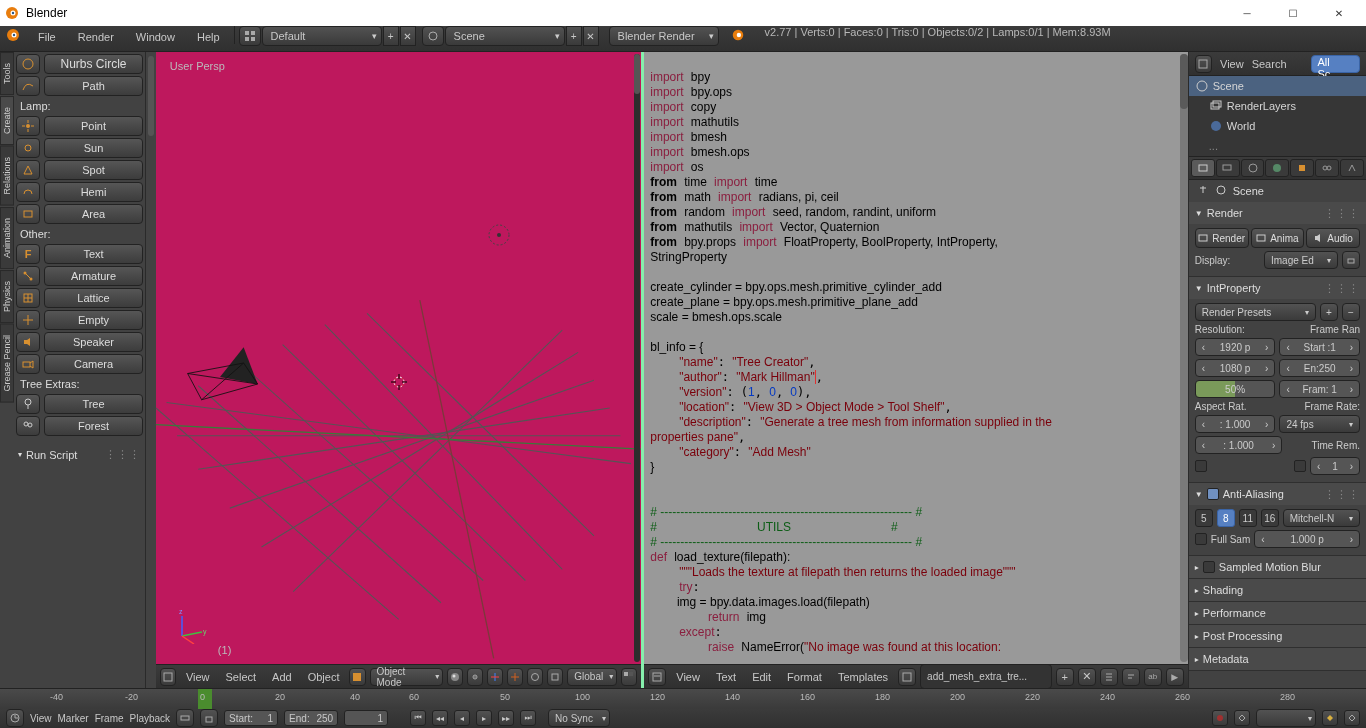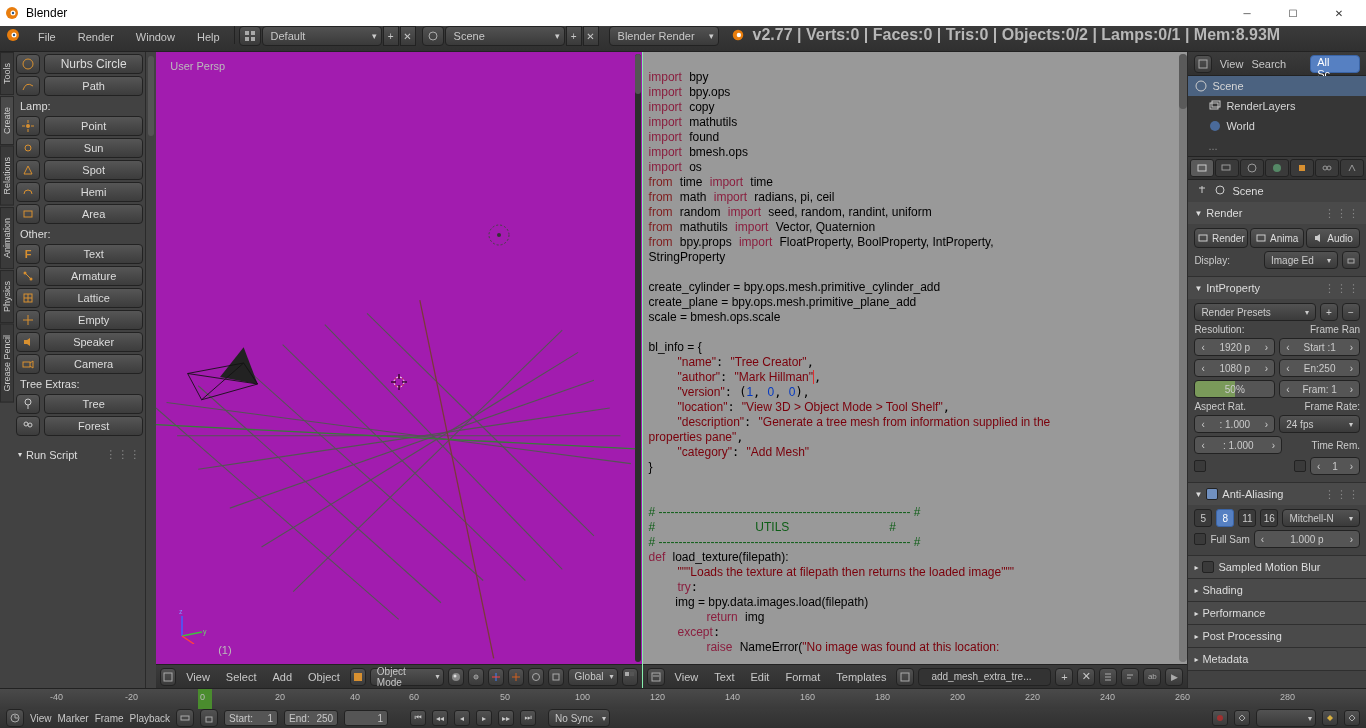--- a/index.html
+++ b/index.html
@@ -13,35 +13,35 @@
 .app { width:1366px; height:702px; display:flex; flex-direction:column; background:#393939; }
 .topmenu { height:26px; background:linear-gradient(#3b3b3b,#303030); display:flex; align-items:flex-start; padding:0 4px; gap:2px; border-bottom:1px solid #222; font-size:11px; color:#c8c8c8; }
 .mn-logo { width:18px; height:18px; display:flex; align-items:center; justify-content:center; margin-right:4px; }
 .mn-item { padding:0 10px; height:22px; display:flex; align-items:center; }
 .mn-sep { width:1px; height:18px; background:#222; margin:0 2px; }
 .mn-btngroup { display:flex; align-items:center; gap:1px; }
 .mn-iconbtn { width:22px; height:20px; background:linear-gradient(#525252,#3a3a3a); border:1px solid #222; border-radius:4px; display:flex; align-items:center; justify-content:center; }
 .mn-drop { height:20px; background:linear-gradient(#525252,#3a3a3a); border:1px solid #222; border-radius:4px; display:flex; align-items:center; padding:0 18px 0 8px; position:relative; min-width:120px; }
 .mn-drop::after { content:"▾"; position:absolute; right:4px; font-size:9px; color:#ccc; }
 .mn-smallbtn { width:16px; height:20px; background:linear-gradient(#525252,#3a3a3a); border:1px solid #222; display:flex; align-items:center; justify-content:center; font-size:10px; }
-.mn-stats { color:#b8b8b8; font-size:16px;font-weight:bold; }
+.mn-stats { margin-left:12px; color:#b8b8b8; font-size:11px; }
 .mainrow { flex:1; display:flex; overflow:hidden; }
 
 .railstrip { width:14px; background:#424242; display:flex; flex-direction:column; }
 .rail-tab { flex:none; writing-mode:vertical-rl; transform:rotate(180deg); font-size:9px; color:#ccc; padding:10px 1px; background:#3a3a3a; border:1px solid #2a2a2a; text-align:center; margin-bottom:1px; }
 
 .toolshelf { width:134px; background:#424242; display:flex; flex-direction:column; border-right:1px solid #2a2a2a; padding:2px; gap:2px; overflow:hidden; }
 .shelf-row-top { display:flex; align-items:center; gap:4px; }
 .shelf-ic { width:24px; height:20px; background:linear-gradient(#565656,#3c3c3c); border:1px solid #222; border-radius:4px; display:flex; align-items:center; justify-content:center; }
 .shelf-btn { flex:1; height:20px; background:linear-gradient(#565656,#3c3c3c); border:1px solid #222; border-radius:4px; font-size:11px; color:#ddd; display:flex; align-items:center; justify-content:center; }
 .shelf-label { font-size:11px; color:#ddd; padding:2px 4px; }
 .shelf-panel { font-size:11px; color:#ddd; display:flex; align-items:center; gap:4px; padding:2px; }
 .shelf-dots { margin-left:auto; color:#888; letter-spacing:1px; }
 
-.vp3d { flex:1; display:flex; flex-direction:column; background:#a21caf; position:relative; border-right:1px solid #86efac; }
+.vp3d { flex:1; display:flex; flex-direction:column; background:#be185d; position:relative; border-right:3px solid #86efac; }
 .vp3d-scroll { position:absolute; right:1px; top:2px; bottom:26px; width:6px; background:#2d2d2d; border-radius:3px; }
 .vp3d-scroll-thumb { width:100%; height:40px; background:#555; border-radius:3px; }
 .vp-canvas { flex:1; position:relative; overflow:hidden; }
 .vp-label { position:absolute; top:8px; left:14px; font-size:11px; color:#bbb; }
 .vp-num { position:absolute; bottom:8px; left:62px; font-size:11px; color:#bbb; }
 .grid-floor { position:absolute; left:0; right:0; top:50px; bottom:0; }
 .vp-axis { position:absolute; left:18px; bottom:20px; width:36px; height:36px; }
 .vp-cursor { position:absolute; left:50%; top:54%; width:20px; height:20px; margin-left:-10px; margin-top:-10px; }
 .vp-camera { position:absolute; left:24px; top:290px; width:80px; height:70px; }
 .vp-lamp { position:absolute; left:330px; top:170px; width:26px; height:26px; }
@@ -49,31 +49,31 @@
 .hdr-drop { height:18px; background:linear-gradient(#525252,#3a3a3a); border:1px solid #222; border-radius:4px; padding:0 16px 0 6px; display:flex; align-items:center; position:relative; font-size:10px; }
 .hdr-drop::after { content:"▾"; position:absolute; right:3px; font-size:8px; }
 .hdr-ic { width:18px; height:18px; background:linear-gradient(#525252,#3a3a3a); border:1px solid #222; border-radius:4px; display:flex; align-items:center; justify-content:center; }
 .hdr-txt { padding:0 6px; }
 
 .texteditor { width:553px; display:flex; flex-direction:column; border-right:1px solid #2a2a2a; }
 .te-area { flex:1; background:#999999; overflow:hidden; position:relative; font-family:"Consolas",monospace; font-size:12px; line-height:15px; padding:3px 6px; color:#000; white-space:pre; }
 .te-scroll { position:absolute; right:0; top:2px; bottom:2px; width:8px; background:#7a7a7a; border-radius:4px; }
 .te-thumb { width:100%; height:55px; background:#5a5a5a; border-radius:4px; }
 .kw-import { color:#8a1f3f; }
-.kw-from { color:#7f1d1d; }
+.kw-from { color:#000000;font-weight:bold; }
 .kw-def { color:#8a1f3f; }
 .kw-return { color:#8a1f3f; }
 .kw-try { color:#8a1f3f; }
 .kw-except { color:#8a1f3f; }
 .kw-raise { color:#8a1f3f; }
 .str { color:#7a000b; }
 .num-lit { color:#0439c3; }
 .com { color:#0c5d15; }
 .te-header { height:24px; background:linear-gradient(#3b3b3b,#303030); display:flex; align-items:center; gap:4px; padding:0 4px; font-size:11px; color:#c8c8c8; border-top:1px solid #222; }
-.te-filefield { flex:1; height:18px; background:#333; border:1px solid #222; border-radius:4px; padding:0 12px; font-size:10px; display:flex; align-items:center; min-width:50px; }
+.te-filefield { flex:1; height:25px; background:#333; border:1px solid #222; border-radius:4px; padding:0 6px; font-size:10px; display:flex; align-items:center; min-width:50px; }
 
 .props { width:180px; display:flex; flex-direction:column; background:#424242; }
 .props-head { height:24px; background:linear-gradient(#3b3b3b,#303030); display:flex; align-items:center; gap:8px; padding:0 6px; font-size:11px; color:#c8c8c8; border-bottom:1px solid #222; }
 .props-head .btn-sm { height:18px; padding:0 6px; background:linear-gradient(#525252,#3a3a3a); border:1px solid #222; border-radius:4px;margin-left:16px; }
 .props-head .btn-active { background:#5680c2; border-color:#3a64a6; color:#fff; }
 .outliner { background:#363636; font-size:11px; color:#d5d5d5; }
 .ol-row { height:20px; display:flex; align-items:center; padding:0 6px; gap:4px; }
 .ol-row.sel { background:#4b6280; }
 .ol-ic { width:14px; height:14px; display:flex; align-items:center; justify-content:center; }
 .props-tabs { height:24px; background:linear-gradient(#3b3b3b,#303030); display:flex; align-items:center; gap:1px; padding:2px; border-top:1px solid #222; border-bottom:1px solid #222; }
@@ -461,21 +461,21 @@
           </div>
       </div>
     </div>
 
     <div class="texteditor">
       <div class="te-area">
 <span class="kw-import">import</span> <span>bpy</span>
 <span class="kw-import">import</span> <span>bpy.ops</span>
 <span class="kw-import">import</span> <span>copy</span>
 <span class="kw-import">import</span> <span>mathutils</span>
-<span class="kw-import">import</span> <span>found</span>
+<span class="kw-import">import</span> <span>bmesh</span>
 <span class="kw-import">import</span> <span>bmesh.ops</span>
 <span class="kw-import">import</span> <span>os</span>
 <span class="kw-from">from</span> <span>time</span> <span class="kw-import">import</span> <span>time</span>
 <span class="kw-from">from</span> <span>math</span> <span class="kw-import">import</span> <span>radians, pi, ceil</span>
 <span class="kw-from">from</span> <span>random</span> <span class="kw-import">import</span> <span>seed, random, randint, uniform</span>
 <span class="kw-from">from</span> <span>mathutils</span> <span class="kw-import">import</span> <span>Vector, Quaternion</span>
 <span class="kw-from">from</span> <span>bpy.props</span> <span class="kw-import">import</span> <span>FloatProperty, BoolProperty, IntProperty, </span>
 <span>StringProperty</span>
 
 <span>create_cylinder = bpy.ops.mesh.primitive_cylinder_add</span>

